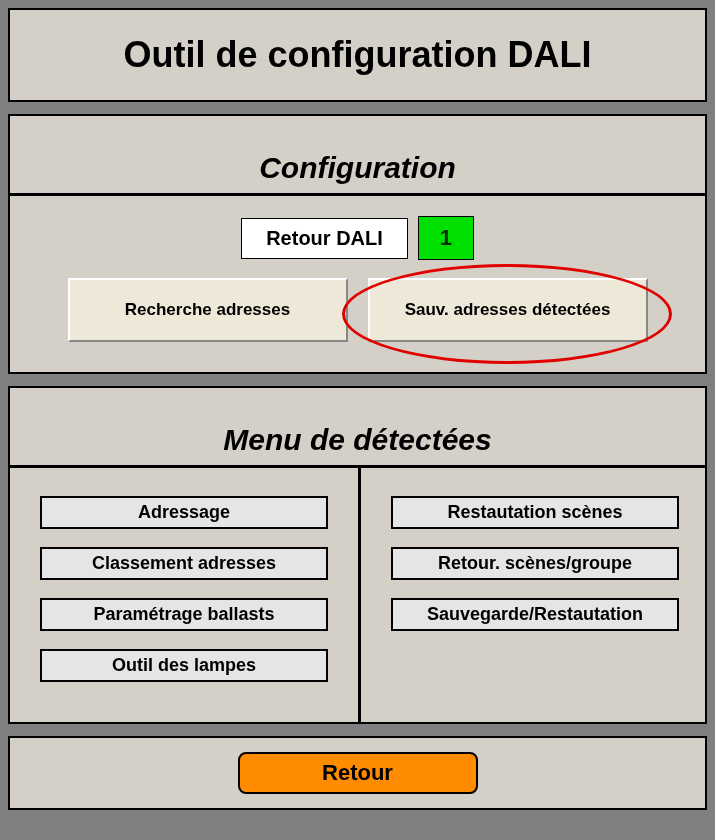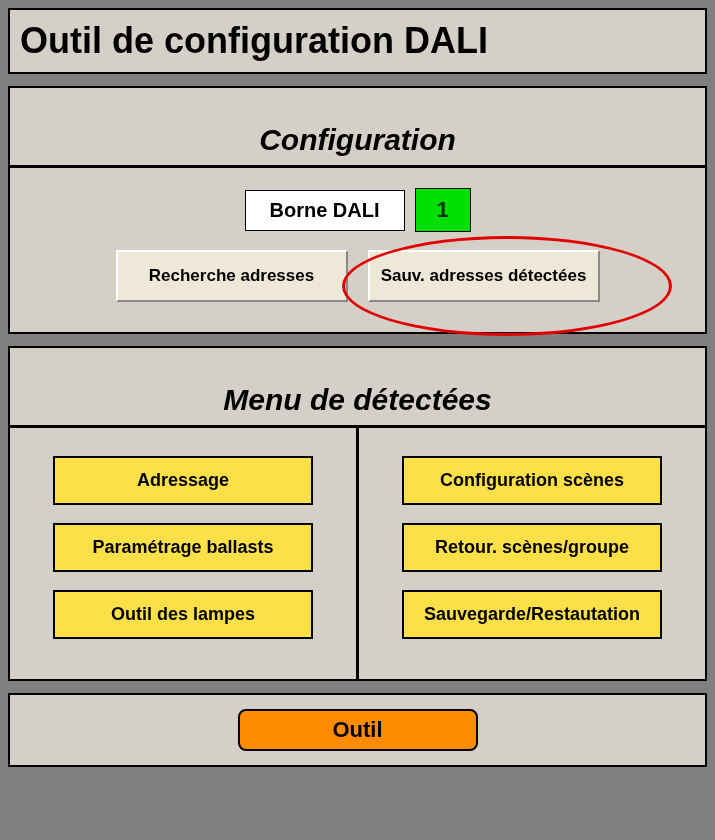--- a/index.html
+++ b/index.html
@@ -13,21 +13,22 @@
       width: 715px;
       height: 840px;
       padding: 8px;
     }
     .panel {
       background: #d4d0c8;
       border: 2px solid #000;
       margin-bottom: 12px;
     }
     .title-panel {
-      padding: 10px;
+      text-align: center;
+      padding: 24px;
     }
     .main-title {
       font-size: 36px;
       font-weight: bold;
       color: #000;
     }
     .config-panel {
       padding: 0;
     }
     .section-title {
@@ -73,22 +74,22 @@
       display: flex;
       gap: 20px;
       justify-content: center;
     }
     .wide-btn {
       background: #eee8d8;
       border-top: 2px solid #fff;
       border-left: 2px solid #fff;
       border-right: 2px solid #888;
       border-bottom: 2px solid #888;
-      padding: 14px 0;
-      width: 232px;
+      padding: 20px 0;
+      width: 280px;
       text-align: center;
       font-size: 17px;
       font-weight: bold;
       cursor: pointer;
     }
     .highlight-ellipse {
       position: absolute;
       border: 3px solid #e00000;
       border-radius: 50%;
       width: 330px;
@@ -106,24 +107,24 @@
       flex: 1;
       display: flex;
       flex-direction: column;
       gap: 18px;
       padding: 28px 30px 40px 30px;
     }
     .col-left {
       border-right: 3px solid #000;
     }
     .menu-btn {
-      background: #fde047;
+      background: #e5e5e5;
       border: 2px solid #000;
-      padding: 12px 0;
-      width: 260px;
+      padding: 4px 0;
+      width: 288px;
       text-align: center;
       font-size: 18px;
       font-weight: bold;
       cursor: pointer;
       margin: 0 auto;
     }
     .footer-panel {
       display: flex;
       justify-content: center;
       align-items: center;
@@ -145,42 +146,43 @@
 <body>
 
 <div class="panel title-panel">
   <div class="main-title">Outil de configuration DALI</div>
 </div>
 
 <div class="panel config-panel">
   <div class="section-title">Configuration</div>
   <div class="config-body">
     <div class="borne-row">
-      <div class="borne-label">Borne DALI</div>
+      <div class="borne-label">Retour DALI</div>
       <div class="borne-value">1</div>
     </div>
     <div class="config-buttons-row">
       <div class="wide-btn">Recherche adresses</div>
       <div class="wide-btn">Sauv. adresses détectées</div>
     </div>
     <div class="highlight-ellipse" style="left: 332px; top: 68px;"></div>
   </div>
 </div>
 
 <div class="panel selection-panel">
   <div class="section-title">Menu de détectées</div>
   <div class="selection-body">
     <div class="col col-left">
       <div class="menu-btn">Adressage</div>
+      <div class="menu-btn">Classement adresses</div>
       <div class="menu-btn">Paramétrage ballasts</div>
       <div class="menu-btn">Outil des lampes</div>
     </div>
     <div class="col">
-      <div class="menu-btn">Configuration scènes</div>
+      <div class="menu-btn">Restautation scènes</div>
       <div class="menu-btn">Retour. scènes/groupe</div>
       <div class="menu-btn">Sauvegarde/Restautation</div>
     </div>
   </div>
 </div>
 
 <div class="panel footer-panel">
-  <div class="retour-btn">Outil</div>
+  <div class="retour-btn">Retour</div>
 </div>
 
 </body></html>

